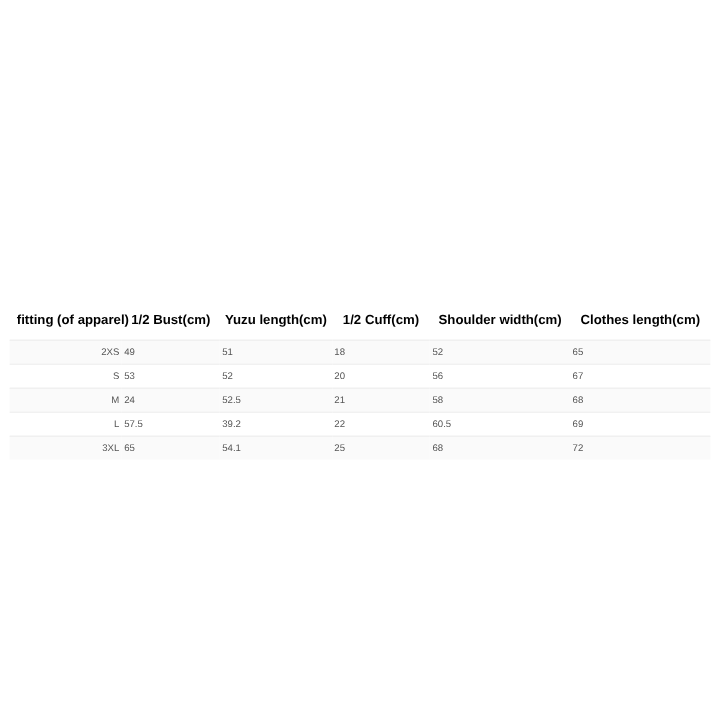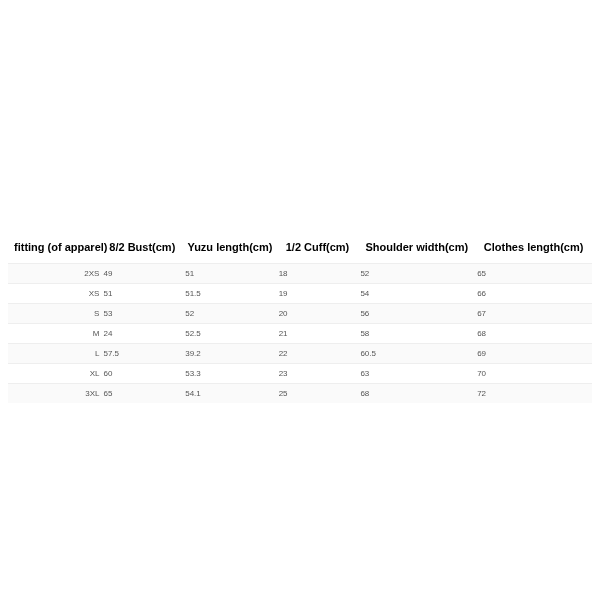--- a/index.html
+++ b/index.html
@@ -60,43 +60,35 @@
       <col class="c0">
         <col class="c1">
         <col class="c2">
         <col class="c3">
         <col class="c4">
         <col class="c5">
     </colgroup>
     <thead>
       <tr>
         <th>fitting (of apparel)</th>
-        <th>8/2 Bust(cm)</th>
+        <th>1/2 Bust(cm)</th>
         <th>Yuzu length(cm)</th>
         <th>1/2 Cuff(cm)</th>
         <th>Shoulder width(cm)</th>
         <th>Clothes length(cm)</th>
       </tr>
     </thead>
     <tbody>
         <tr>
           <td>2XS</td>
           <td>49</td>
           <td>51</td>
           <td>18</td>
           <td>52</td>
           <td>65</td>
-        </tr>
-        <tr>
-          <td>XS</td>
-          <td>51</td>
-          <td>51.5</td>
-          <td>19</td>
-          <td>54</td>
-          <td>66</td>
         </tr>
         <tr>
           <td>S</td>
           <td>53</td>
           <td>52</td>
           <td>20</td>
           <td>56</td>
           <td>67</td>
         </tr>
         <tr>
@@ -109,28 +101,20 @@
         </tr>
         <tr>
           <td>L</td>
           <td>57.5</td>
           <td>39.2</td>
           <td>22</td>
           <td>60.5</td>
           <td>69</td>
         </tr>
         <tr>
-          <td>XL</td>
-          <td>60</td>
-          <td>53.3</td>
-          <td>23</td>
-          <td>63</td>
-          <td>70</td>
-        </tr>
-        <tr>
           <td>3XL</td>
           <td>65</td>
           <td>54.1</td>
           <td>25</td>
           <td>68</td>
           <td>72</td>
         </tr>
       </tbody>
   </table>
 </div>

